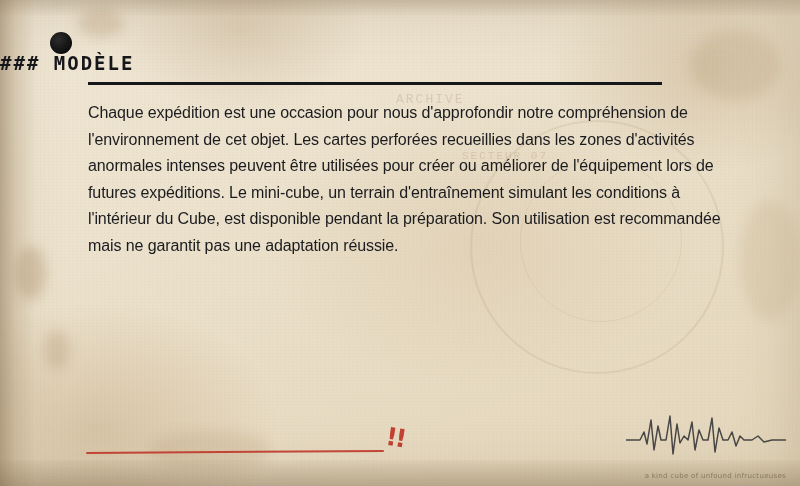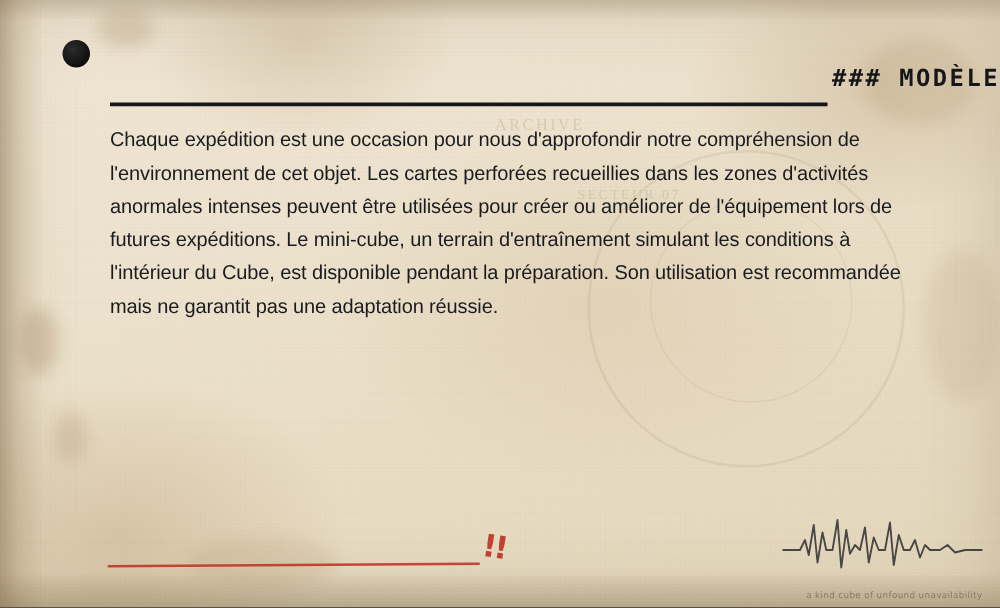--- a/index.html
+++ b/index.html
@@ -48,21 +48,21 @@
     left: 0; top: 0;
     width: 100%; height: 16px;
     background: linear-gradient(180deg, rgba(110,88,58,0.22) 0%, rgba(150,120,80,0.02) 100%);
     pointer-events: none;
   }
 
   
   .ghost {
     position: absolute;
     color: rgba(140,112,78,0.20);
-    font-family: Liberation Serif, serif;
+    font-family: Liberation Mono, monospace;
     font-size: 13px;
     letter-spacing: 2px;
     pointer-events: none;
     white-space: nowrap;
     text-align: right;
   }
   .ghost-1 { top: 92px; left: 396px; }
   .ghost-2 { top: 150px; left: 462px; font-size: 11px; }
   .ghost-ring {
     position: absolute;
@@ -111,21 +111,21 @@
     left: 0; top: 0;
     width: 800px;
     height: 486px;
   }
 
   .doc-title {
     position: absolute;
     top: 52px;
     left: 0;
     width: 800px;
-    text-align: right;
+    text-align: left;
     font-family: "DejaVu Sans Mono", monospace;
     font-size: 19px;
     font-weight: bold;
     letter-spacing: 2px;
     color: #15161a;
   }
 
   .title-rule {
     position: absolute;
     top: 82px;
@@ -236,17 +236,17 @@
       <div class="para-gap"></div>
     </div>
 
     <div class="underline-mark"></div>
     <div class="exclaim">!!</div>
 
     <svg class="ecg" viewBox="0 0 160 48">
       <polyline points="0,30 14,30 18,22 21,34 25,10 28,40 32,16 35,30 40,30 44,6 47,44 51,14 54,33 58,26 62,30 66,12 69,40 73,20 77,30 82,30 86,8 89,42 93,18 97,30 102,30 106,22 110,36 114,26 118,30 126,30 132,26 138,32 146,30 160,30" fill="none" stroke="#26282c" stroke-width="1.5" stroke-linejoin="round" stroke-linecap="round"></polyline>
     </svg>
 
-    <div class="footer-note">a kind cube of unfound unavailability</div>
+    <div class="footer-note">a kind cube of unfound infructueuses</div>
   </div>
 
   <div class="grain"></div>
 </div>
 
 </body></html>

